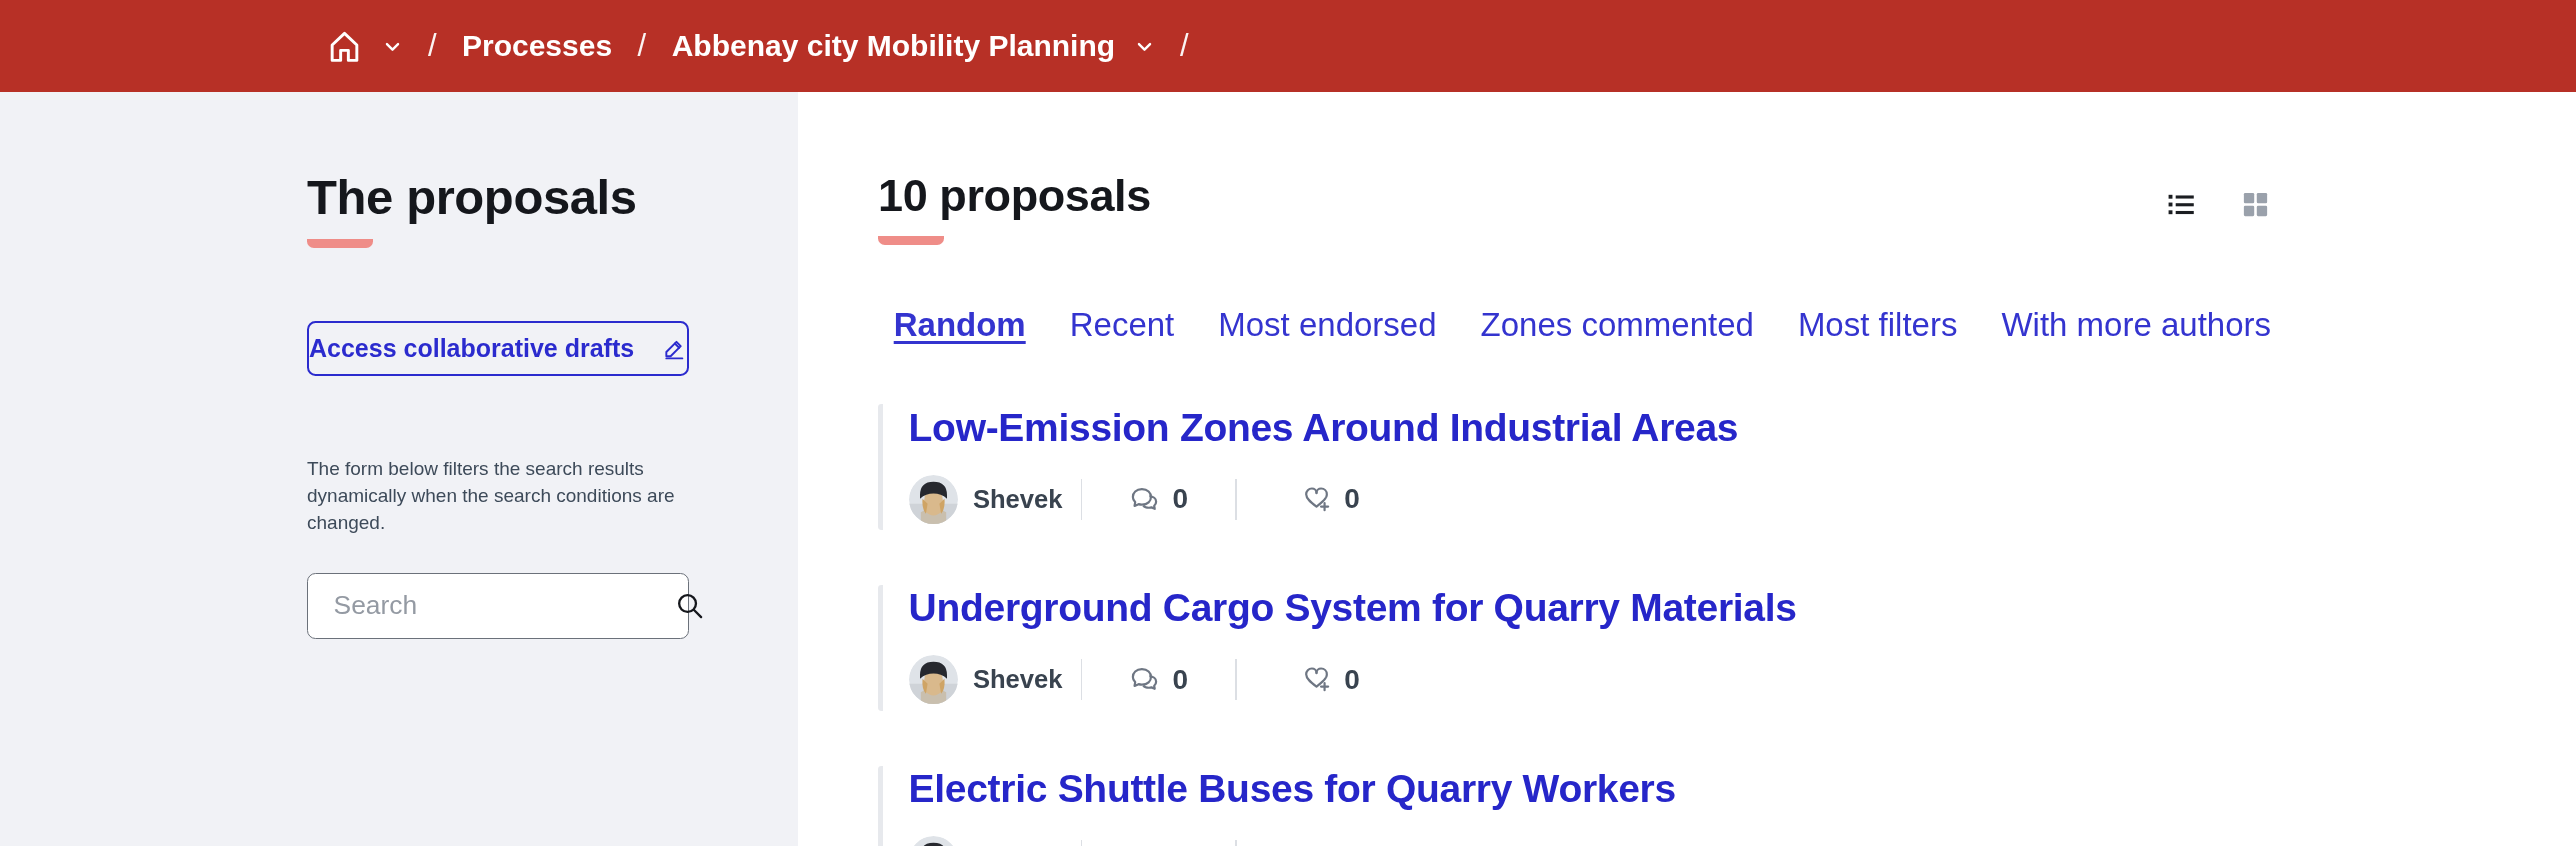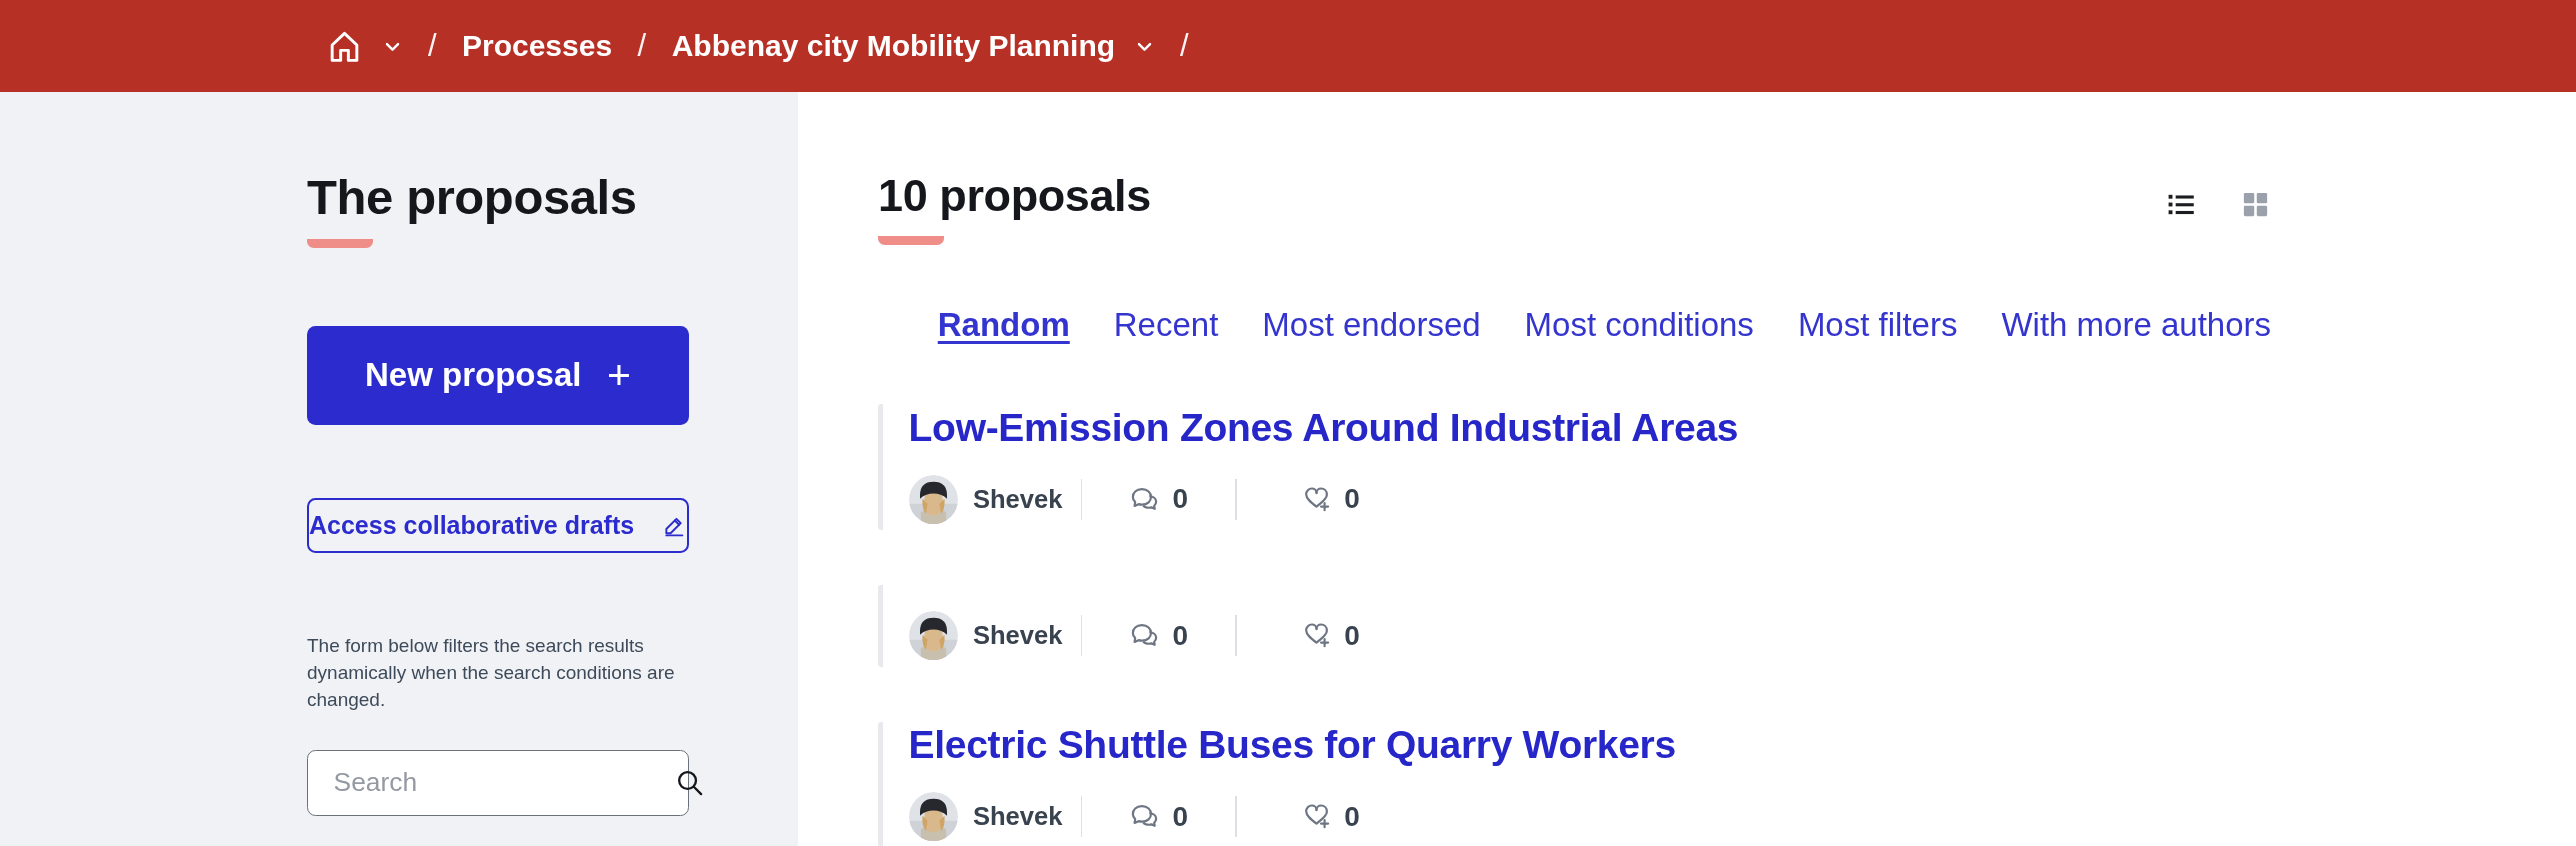--- a/index.html
+++ b/index.html
@@ -98,24 +98,20 @@
     <span class="slash">/</span>
   </nav>
 </header>
 
 <div class="content">
   <aside class="sidebar">
     <div class="sidebar-inner">
       <h1 class="side-title">The proposals</h1>
       <span class="red-underline"></span>
 
-      <button class="btn-primary">
-        <span>New proposal</span>
-        <span class="plus">+</span>
-      </button>
 
       <button class="btn-outline">
         <span>Access collaborative drafts</span>
         <span style="display:inline-flex;">
           <svg width="25.6" height="25.6" viewBox="0 0 24 24" fill="none" stroke="#2b2bce" stroke-width="1.8" stroke-linecap="round" stroke-linejoin="round">
             <path d="M14.5 5.5 L18.5 9.5 L9 19 H5 V15 Z"></path>
             <path d="M13 7 L17 11"></path>
             <path d="M5 21 H20"></path>
           </svg>
         </span>
@@ -163,21 +159,21 @@
       </div>
     </div>
 
     <div class="sort-row" id="sort-row">
   <a class="sort-link active">Random</a>
 
   <a class="sort-link">Recent</a>
 
   <a class="sort-link">Most endorsed</a>
 
-  <a class="sort-link">Most conditions</a>
+  <a class="sort-link">Zones commented</a>
 
   <a class="sort-link">Most filters</a>
 
   <a class="sort-link">With more authors</a>
 </div>
 
     <div class="proposal-list" id="proposal-list">
   <article class="proposal">
     <a class="proposal-title">Low-Emission Zones Around Industrial Areas</a>
     <div class="meta">
@@ -214,20 +210,21 @@
             <path d="M15.5 17.5 H21"></path>
                   <path d="M18.25 14.75 V20.25"></path>
           </svg>
         </span>
         <span class="count">0</span>
       </div>
     </div>
   </article>
 
   <article class="proposal">
+    <a class="proposal-title">Underground Cargo System for Quarry Materials</a>
     <div class="meta">
       <div class="author">
         <span class="avatar">
           <svg width="49" height="49" viewBox="0 0 58 58">
             <circle cx="29" cy="29" r="29" fill="#dfe3e8"></circle>
             <rect x="0" y="34" width="58" height="24" fill="#cfd3d8"></rect>
             <path d="M14 44 Q29 34 44 44 L44 58 L14 58 Z" fill="#c9bfae"></path>
             <path d="M18 30 Q18 18 29 18 Q40 18 40 30 L40 42 Q34 48 29 48 Q24 48 18 42 Z" fill="#d9b98c"></path>
             <path d="M16 28 Q15 40 20 46 L22 34 Z" fill="#cfa465"></path>
             <path d="M42 28 Q43 40 38 46 L36 34 Z" fill="#cfa465"></path>

